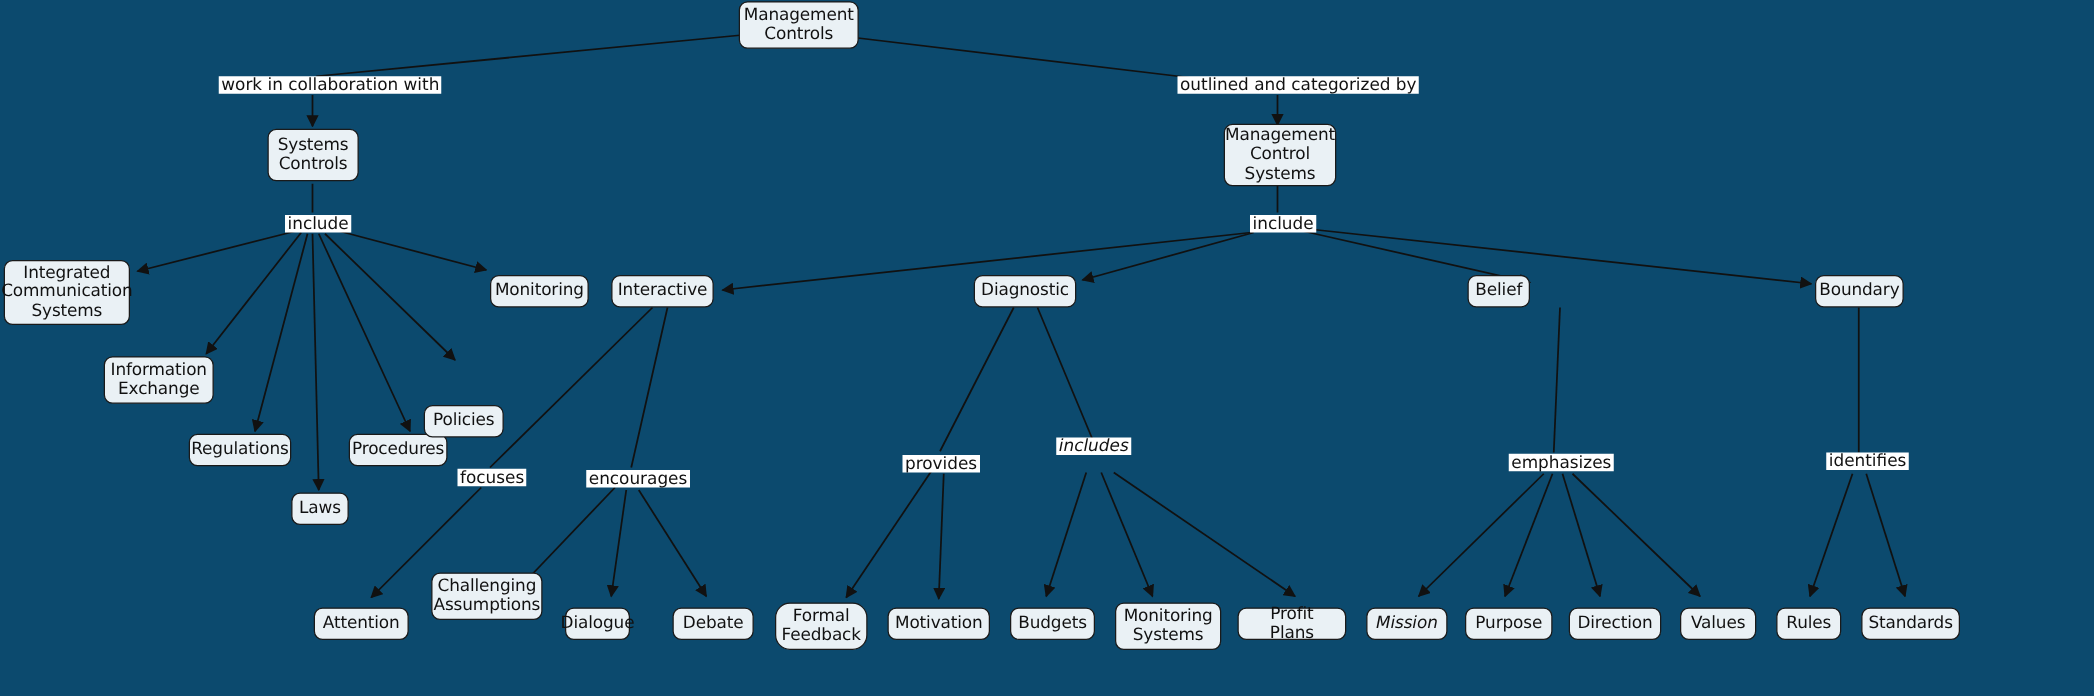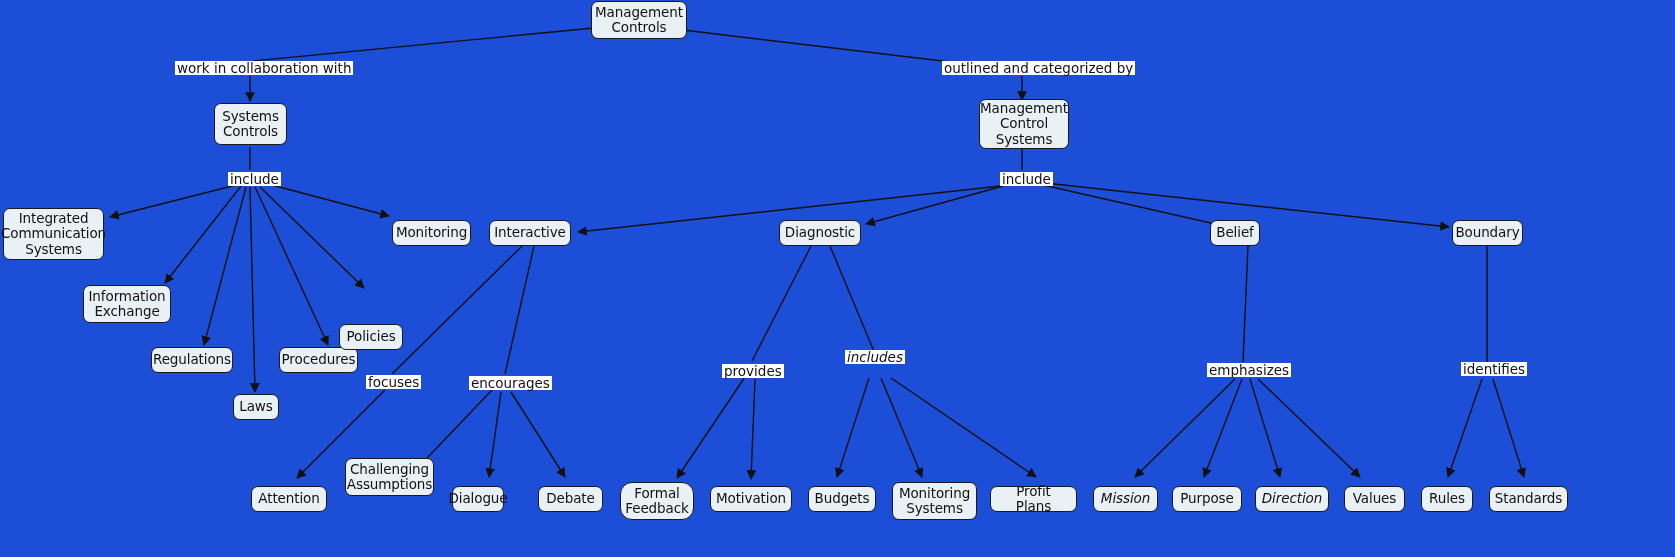--- a/index.html
+++ b/index.html
@@ -4,21 +4,21 @@
 <style>
   html, body {
     margin: 0;
     padding: 0;
     background: #ffffff;
   }
   #canvas {
     position: relative;
     width: 1675px;
     height: 557px;
-    background: #1d4ed8;
+    background: #0c4a6e;
     font-family: "DejaVu Sans", "Liberation Sans", sans-serif;
     overflow: hidden;
   }
   #edges {
     position: absolute;
     left: 0;
     top: 0;
     width: 1675px;
     height: 557px;
     pointer-events: none;
@@ -137,21 +137,21 @@
   <div class="node" style="left:279px; top:347px; width:79px; height:26px;">Procedures</div>
 
   <div class="node" style="left:339px; top:291px; width:64px; height:26px;margin-top:33px;">Policies</div>
 
   <div class="node" style="left:392px; top:220px; width:79px; height:26px;">Monitoring</div>
 
   <div class="node" style="left:489px; top:220px; width:82px; height:26px;">Interactive</div>
 
   <div class="node" style="left:779px; top:220px; width:82px; height:26px;">Diagnostic</div>
 
-  <div class="node" style="left:1210px; top:220px; width:50px; height:26px;">Belief</div>
+  <div class="node" style="left:1174px; top:220px; width:50px; height:26px;">Belief</div>
 
   <div class="node" style="left:1452px; top:220px; width:71px; height:26px;">Boundary</div>
 
   <div class="node" style="left:251px; top:486px; width:76px; height:26px;">Attention</div>
 
   <div class="node" style="left:345px; top:458px; width:89px; height:38px;text-align:center;">Challenging
 Assumptions</div>
 
   <div class="node" style="left:452px; top:486px; width:52px; height:26px;">Dialogue</div>
 
@@ -166,21 +166,21 @@
 
   <div class="node" style="left:892px; top:482px; width:85px; height:38px;">Monitoring
 Systems</div>
 
   <div class="node" style="left:990px; top:486px; width:87px; height:26px;">Profit Plans</div>
 
   <div class="node" style="left:1093px; top:486px; width:65px; height:26px;font-style:italic;">Mission</div>
 
   <div class="node" style="left:1172px; top:486px; width:70px; height:26px;">Purpose</div>
 
-  <div class="node" style="left:1255px; top:486px; width:74px; height:26px;font-style:italic;">Direction</div>
+  <div class="node" style="left:1255px; top:486px; width:74px; height:26px;">Direction</div>
 
   <div class="node" style="left:1344px; top:486px; width:61px; height:26px;">Values</div>
 
   <div class="node" style="left:1421px; top:486px; width:52px; height:26px;">Rules</div>
 
   <div class="node" style="left:1489px; top:486px; width:79px; height:26px;">Standards</div>
 
   <div class="linklabel" style="left:175px; top:61px;">work in collaboration with</div>
 
   <div class="linklabel" style="left:942px; top:61px;">outlined and categorized by</div>

